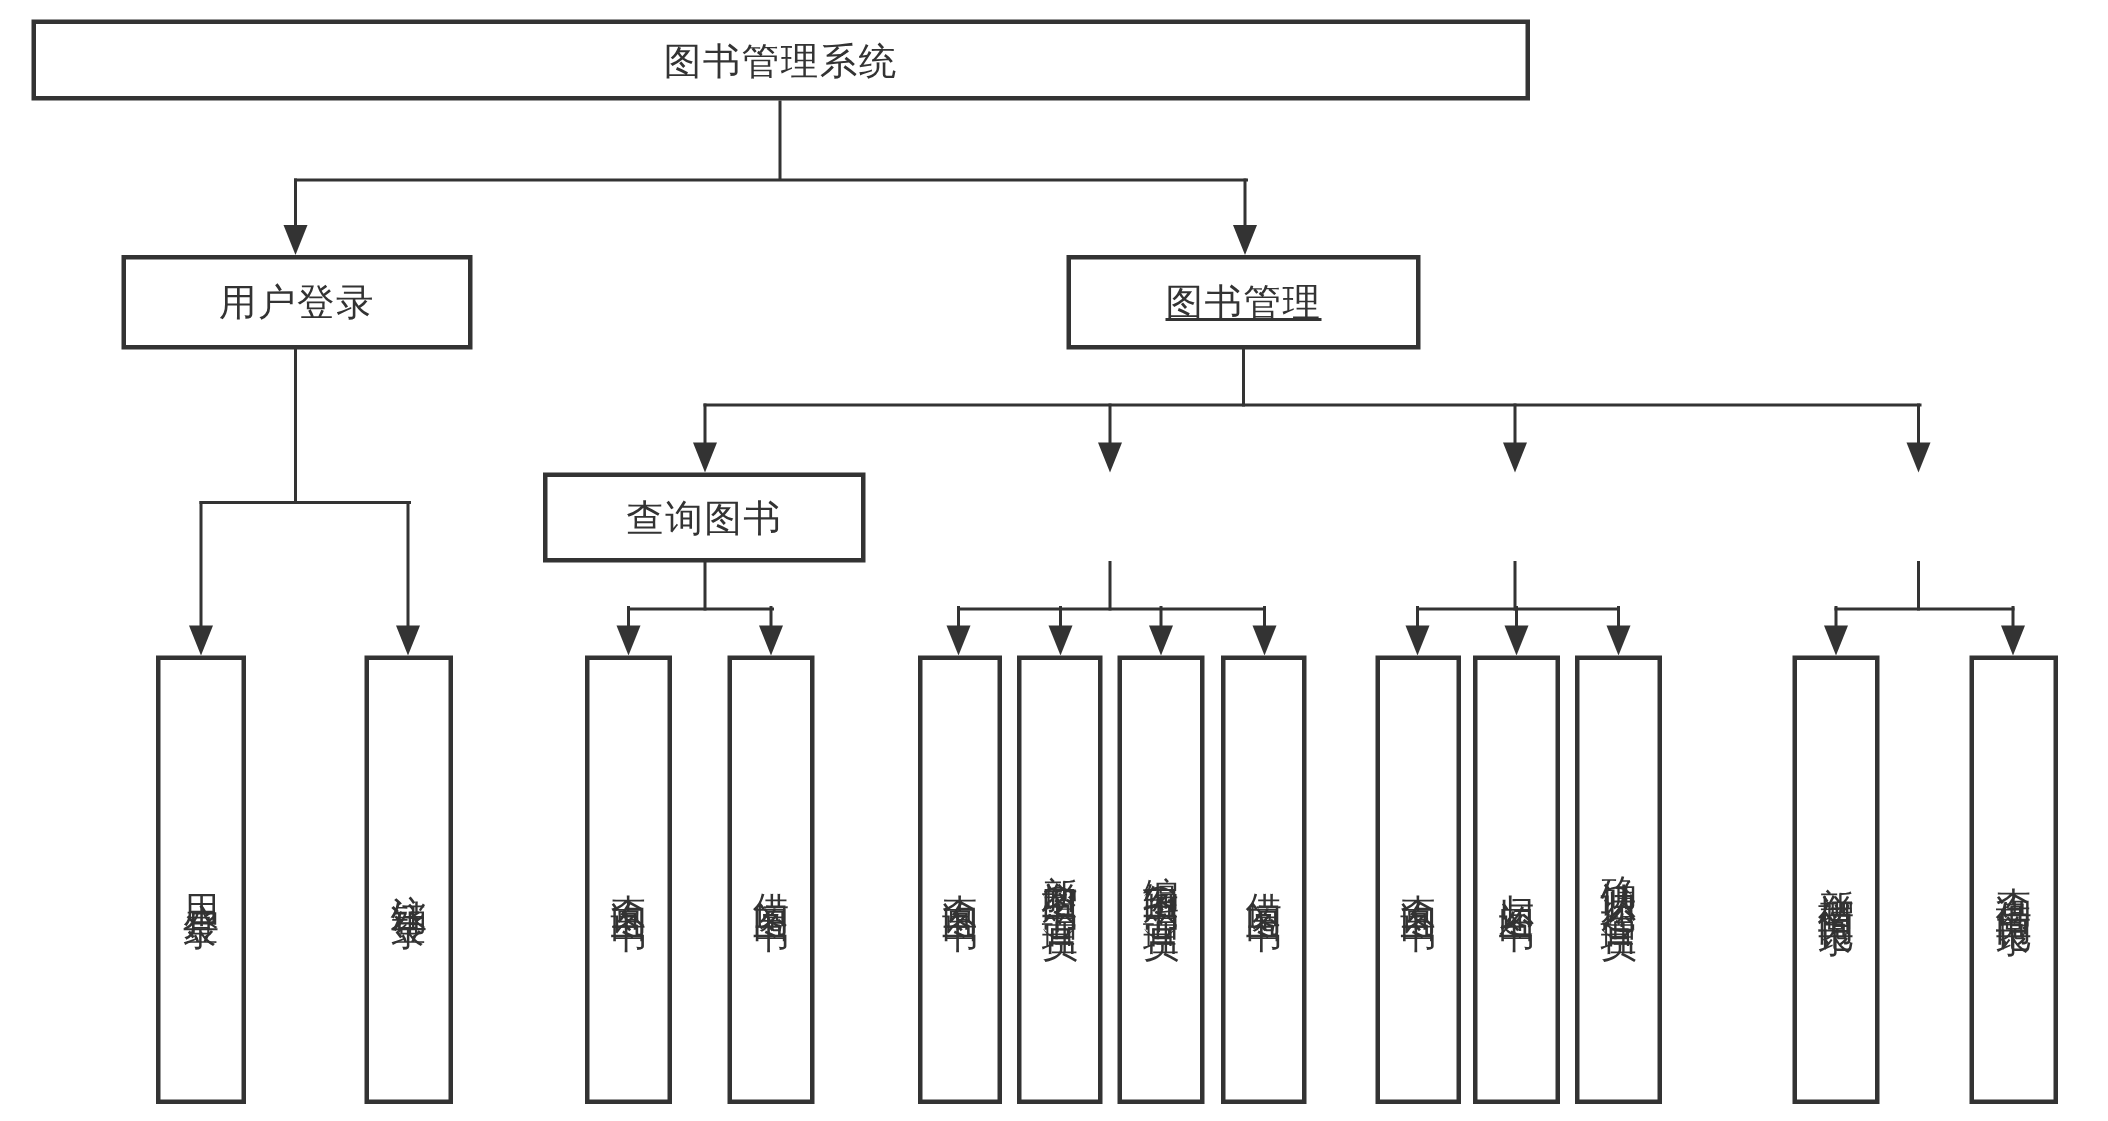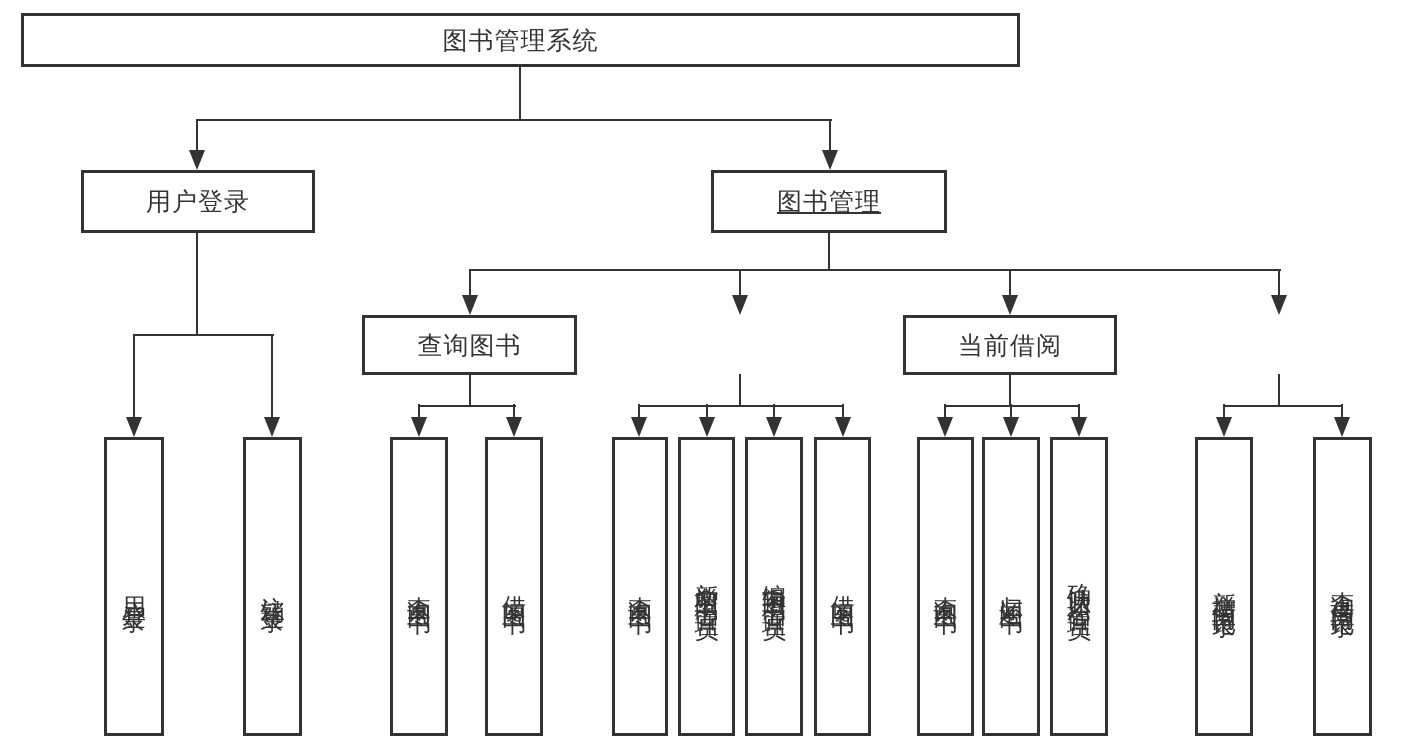--- a/index.html
+++ b/index.html
@@ -63,21 +63,20 @@
   <div class="line" style="left:469px;  top:269px; width:2px;   height:28px;"></div>
   <div class="line" style="left:739px;  top:269px; width:2px;   height:28px;"></div>
   <div class="line" style="left:1009px; top:269px; width:2px;   height:28px;"></div>
   <div class="line" style="left:1278px; top:269px; width:2px;   height:28px;"></div>
   <div class="arrow" style="left:462px;  top:295px;"></div>
   <div class="arrow" style="left:732px;  top:295px;"></div>
   <div class="arrow" style="left:1002px; top:295px;"></div>
   <div class="arrow" style="left:1271px; top:295px;"></div>
 
   <div class="box" style="left:362px;  top:315px; width:215px; height:60px;">查询图书</div>
-  <div class="box" style="left:903px;  top:315px; width:214px; height:60px;">当前借阅</div>
 
   <div class="line" style="left:469px; top:374px; width:2px;  height:33px;"></div>
   <div class="line" style="left:418px; top:405px; width:98px; height:2px;"></div>
   <div class="line" style="left:418px; top:404px; width:2px;  height:16px;"></div>
   <div class="line" style="left:513px; top:404px; width:2px;  height:16px;"></div>
   <div class="arrow" style="left:411px; top:417px;"></div>
   <div class="arrow" style="left:506px; top:417px;"></div>
 
   <div class="line" style="left:739px; top:374px; width:2px;   height:33px;"></div>
   <div class="line" style="left:638px; top:405px; width:206px; height:2px;"></div>

